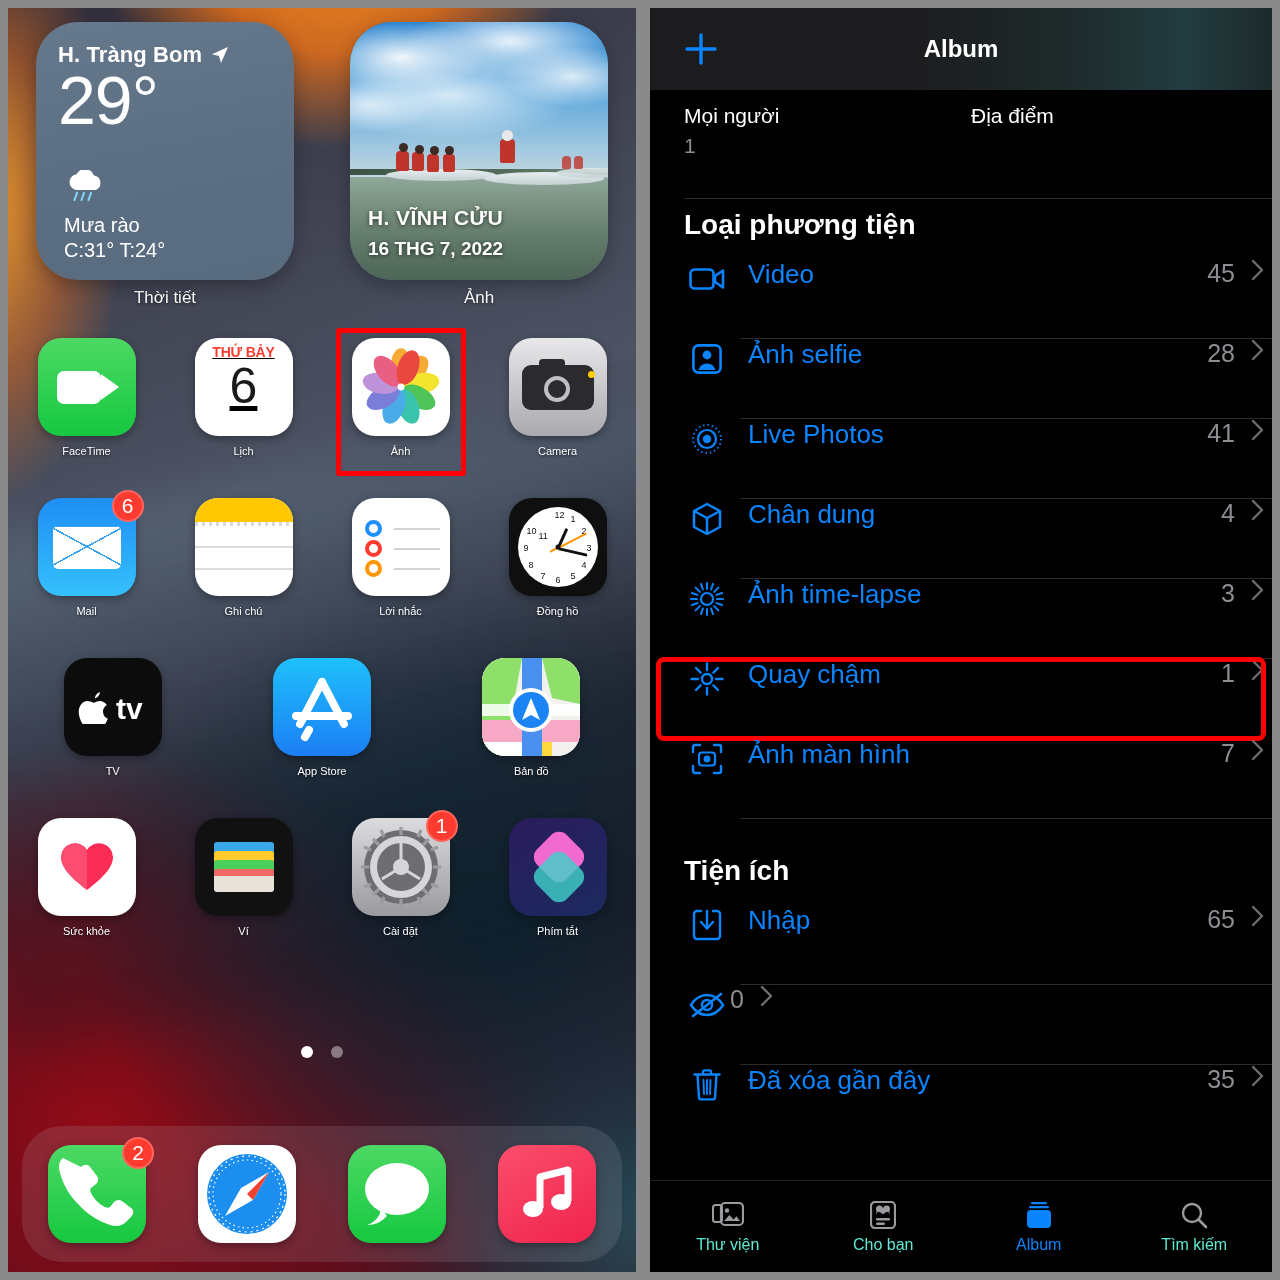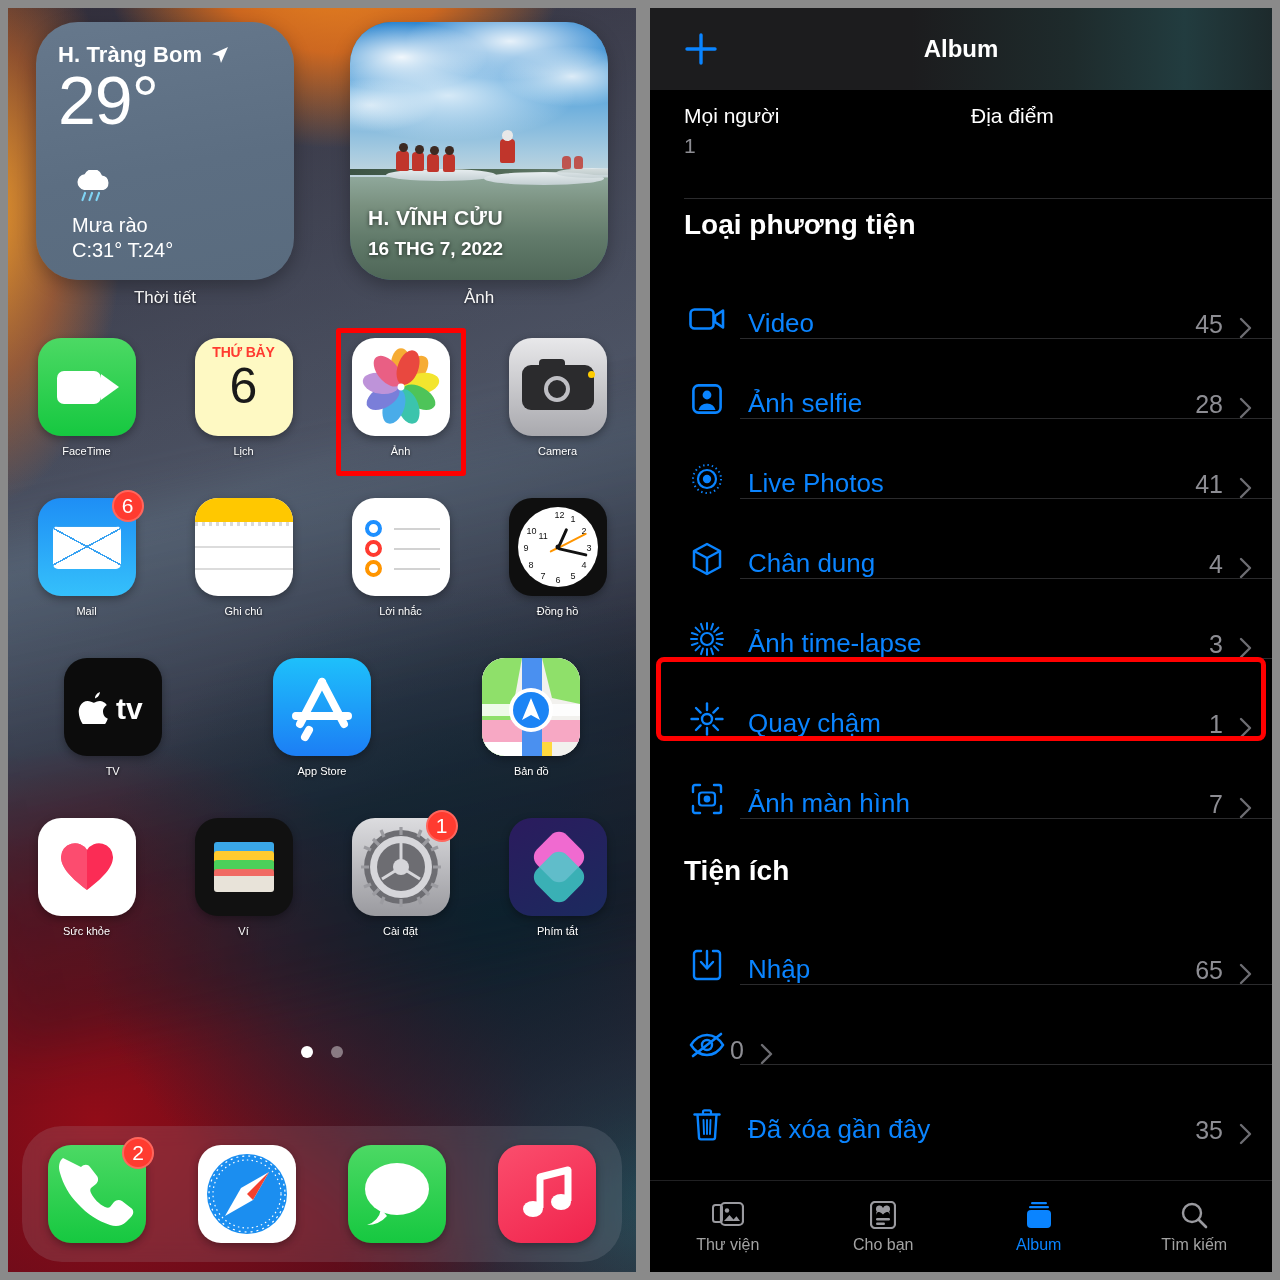--- a/index.html
+++ b/index.html
@@ -75,21 +75,21 @@
   }
   .w-city {
     color: #fff; font-size: 22px; font-weight: 600;
     display: flex; align-items: center; gap: 8px;
     letter-spacing: .1px;
   }
   .w-temp {
     color: #fff; font-size: 68px; font-weight: 300;
     line-height: 1.02; margin-top: -2px; letter-spacing: -1px;
   }
-  .w-bottom { position: absolute; left: 36px; bottom: 18px; }
+  .w-bottom { position: absolute; left: 28px; bottom: 18px; }
   .w-cond { color: #fff; font-size: 20px; margin-top: 6px; }
   .w-hilo { color: #fff; font-size: 20px; margin-top: 2px; }
 
   
   .w-photos { position: relative; background: #4b6f84; }
   .ph-sky {
     position: absolute; left: 0; top: 0; width: 100%; height: 62%;
     background:
       radial-gradient(ellipse 120px 48px at 20% 22%, rgba(255,255,255,.92), rgba(255,255,255,0) 72%),
       radial-gradient(ellipse 150px 55px at 62% 12%, rgba(255,255,255,.88), rgba(255,255,255,0) 70%),
@@ -184,21 +184,21 @@
   .ic-facetime { background: linear-gradient(180deg,#4cd964,#16c840); }
   .ic-facetime .cam {
     position:absolute; left:19px; top:33px; width:44px; height:33px;
     background:#fff; border-radius:7px;
   }
   .ic-facetime .cam::after{
     content:''; position:absolute; left:44px; top:3px;
     border-style:solid; border-width:13px 0 13px 18px;
     border-color:transparent transparent transparent #fff;
   }
-  .ic-cal { background:#fef9c3; }
+  .ic-cal { background:#ffffff;text-decoration:underline; }
   .ic-cal .day { color:#ff3b30; font-size:14px; font-weight:700; text-align:center; margin-top:6px; letter-spacing:-.2px;}
   .ic-cal .num { color:#1a1a1a; font-size:50px; font-weight:300; text-align:center; line-height:.96; margin-top:2px;}
   .ic-photos { background:#fff; display:flex; align-items:center; justify-content:center; }
   .ic-camera { background: linear-gradient(180deg,#e8e8ea,#a9a9ae); }
   .ic-camera .body{
     position:absolute; left:13px; top:27px; width:72px; height:45px;
     background:#2b2b2d; border-radius:9px;
   }
   .ic-camera .bump{
     position:absolute; left:30px; top:21px; width:26px; height:10px;
@@ -290,23 +290,23 @@
   .people-col { width: 50%; }
   .people-title { color:#fff; font-size:21px; }
   .people-count { color:#8d8d93; font-size:21px; margin-top:6px; }
 
   .sect-header {
     color:#fff; font-size: 28px; font-weight: 700;
     padding: 10px 34px 18px 34px;
   }
   .row {
     position: relative;
-    display:flex; align-items:flex-end;
+    display:flex; align-items:flex-start;
     height: 80px;
-    padding-left: 34px; padding-right: 20px;
+    padding-left: 34px; padding-right: 8px;
   }
   .row-sep {
     position:absolute; left: 90px; right:0; bottom:0; height:1px; background:#2b2b2d;
   }
   .row-icon {
     width: 46px; height: 40px;
     display:flex; align-items:center; justify-content:center;
     flex: 0 0 46px;
   }
   .row-label {
@@ -330,21 +330,21 @@
   .tabbar {
     position: absolute; left:0; bottom:0;
     width: 100%; height: 92px;
     background:#000;
     border-top: 1px solid #202022;
     display:flex;
   }
   .tab {
     flex:1; display:flex; flex-direction:column; align-items:center; justify-content:center; gap:6px;
   }
-  .tab-label { font-size: 16px; color:#a3a3a3; }
+  .tab-label { font-size: 16px; color:#5eead4; }
   .tab.active .tab-label { color:#0a84ff; }
   .tab-icon { width: 34px; height: 30px; display:flex; align-items:center; justify-content:center; }
 </style>
 </head>
 <body>
 
 <div id="root">
 
   <div id="left-panel">
     <div class="wallpaper"></div>

